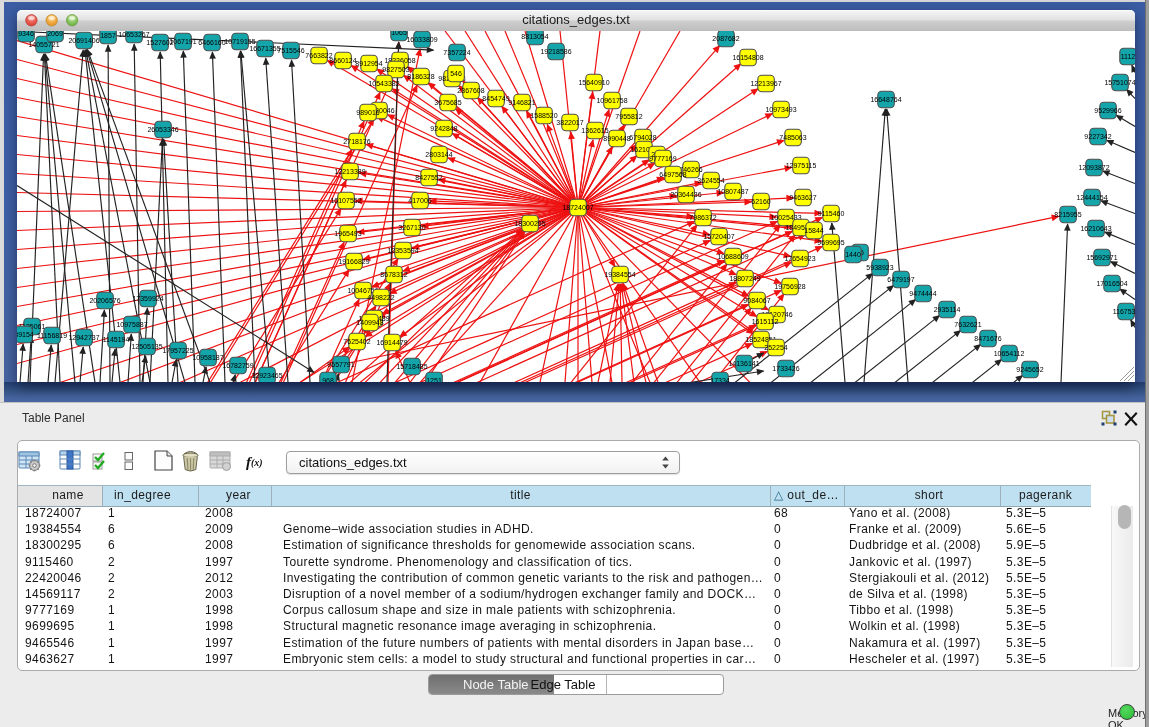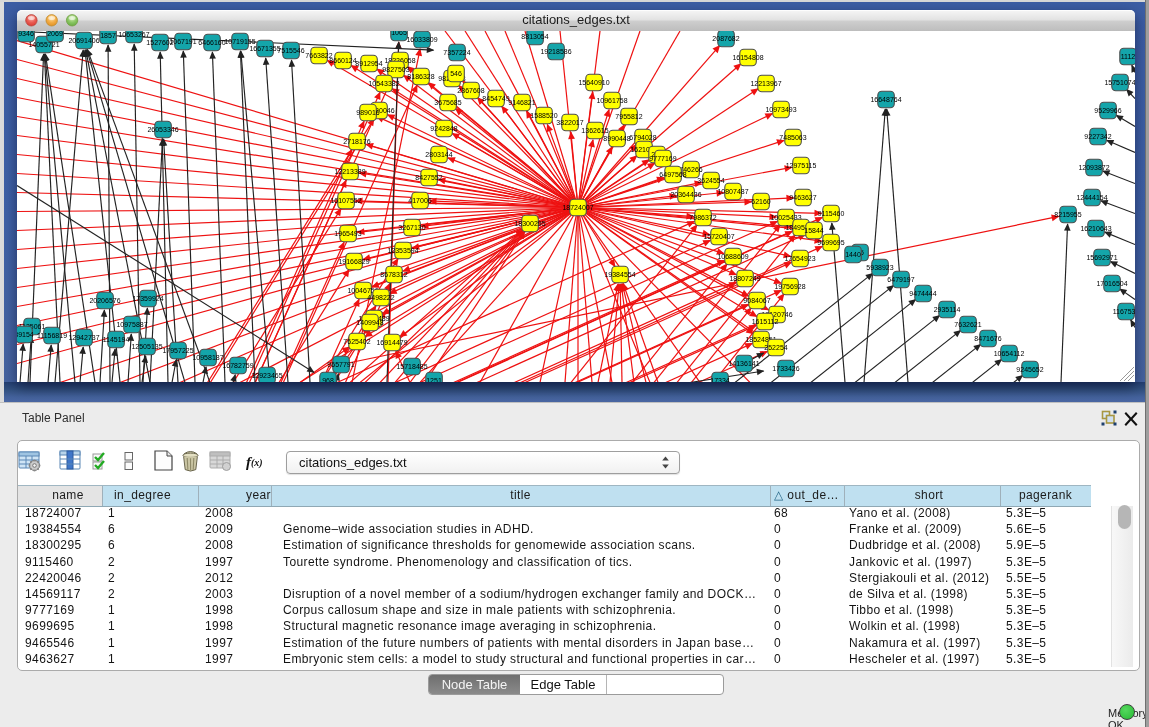--- a/index.html
+++ b/index.html
@@ -662,21 +662,21 @@
    <div class="abs" style="left:12px;top:0;font-size:13px;line-height:21px;color:#111;">citations_edges.txt</div>
    <svg width="9" height="13" viewBox="0 0 9 13" style="position:absolute;right:9px;top:4px">
      <path d="M4.5,0.5 L7.8,4.6 L1.2,4.6 z" fill="#444"></path>
      <path d="M4.5,12.5 L7.8,8.4 L1.2,8.4 z" fill="#444"></path>
    </svg>
  </div>
 
  <div class="abs" style="left:18px;top:485px;width:1073px;height:20px;background:#bfe0f0;border-top:1px solid #9fb6c2;border-bottom:1px solid #8fa8b4;font-size:12px;color:#1b1b1b;letter-spacing:0.4px;">
    <div class="abs" style="left:0;top:0;width:84px;height:20px;background:#e4e4e4;border-right:1px solid #9fb0ba;text-align:center;line-height:19px;text-indent:16px;">name</div>
    <div class="abs" style="left:84px;top:0;width:96px;height:20px;border-right:1px solid #9fb0ba;text-align:left;line-height:19px;text-indent:12px;">in_degree</div>
-   <div class="abs" style="left:180px;top:0;width:73px;height:20px;border-right:1px solid #9fb0ba;text-align:right;line-height:19px;text-indent:8px;">year</div>
+   <div class="abs" style="left:180px;top:0;width:73px;height:20px;border-right:1px solid #9fb0ba;text-align:center;line-height:19px;text-indent:8px;">year</div>
    <div class="abs" style="left:253px;top:0;width:499px;height:20px;border-right:1px solid #9fb0ba;text-align:center;line-height:19px;">title</div>
    <div class="abs" style="left:752px;top:0;width:74px;height:20px;border-right:1px solid #9fb0ba;line-height:19px;"><span style="margin-left:4px;color:#2a6a8a;">△</span> out_de…</div>
    <div class="abs" style="left:826px;top:0;width:156px;height:20px;border-right:1px solid #9fb0ba;text-align:center;line-height:19px;text-indent:14px;">short</div>
    <div class="abs" style="left:982px;top:0;width:91px;height:20px;text-align:center;line-height:19px;">pagerank</div>
  </div>
 
  <style>
   .trow{position:absolute;left:0;top:0;width:1100px;height:16.2px;font-size:12px;color:#141414;letter-spacing:0.4px;}
   .trow span{position:absolute;top:0;line-height:16.2px;white-space:nowrap;}
  </style>
@@ -712,20 +712,21 @@
     <span style="left:205px">1997</span>
     <span style="left:283px">Tourette syndrome. Phenomenology and classification of tics.</span>
     <span style="left:774px">0</span>
     <span style="left:849px">Jankovic et al. (1997)</span>
     <span style="left:1006px">5.3E–5</span>
   </div>
 <div class="trow" style="top:569.8px">
     <span style="left:25px">22420046</span>
     <span style="left:108px">2</span>
     <span style="left:205px">2012</span>
+    <span style="left:283px">Investigating the contribution of common genetic variants to the risk and pathogen…</span>
     <span style="left:774px">0</span>
     <span style="left:849px">Stergiakouli et al. (2012)</span>
     <span style="left:1006px">5.5E–5</span>
   </div>
 <div class="trow" style="top:586.0px">
     <span style="left:25px">14569117</span>
     <span style="left:108px">2</span>
     <span style="left:205px">2003</span>
     <span style="left:283px">Disruption of a novel member of a sodium/hydrogen exchanger family and DOCK…</span>
     <span style="left:774px">0</span>
@@ -766,21 +767,21 @@
     <span style="left:283px">Embryonic stem cells: a model to study structural and functional properties in car…</span>
     <span style="left:774px">0</span>
     <span style="left:849px">Hescheler et al. (1997)</span>
     <span style="left:1006px">5.3E–5</span>
   </div>
 
  <div class="abs" style="left:1111px;top:506px;width:21px;height:161px;background:linear-gradient(90deg,#f8f8f8,#ebebeb);border-left:1px solid #e2e2e2;"></div>
  <div class="abs" style="left:1118px;top:505px;width:13px;height:24px;background:#b6b6b6;border-radius:7px;"></div>
 
  <div class="abs" style="left:428px;top:674px;width:294px;height:19px;border:1px solid #9b9b9b;border-radius:4px;background:#ffffff;font-size:13px;overflow:hidden;">
-   <div class="abs" style="left:0;top:0;width:91px;height:19px;background:linear-gradient(180deg,#6f6f6f,#8a8a8a);color:#f4f4f4;text-align:center;line-height:19px;font-weight:normal;">Node Table</div>
+   <div class="abs" style="left:0;top:0;width:91px;height:19px;background:linear-gradient(180deg,#6f6f6f,#8a8a8a);color:#f4f4f4;text-align:left;line-height:19px;font-weight:normal;padding-left:34px;">Node Table</div>
    <div class="abs" style="left:91px;top:0;width:86px;height:19px;color:#111;text-align:center;line-height:19px;">Edge Table</div>
    <div class="abs" style="left:177px;top:0;width:1px;height:19px;background:#b5b5b5;"></div>
    <div class="abs" style="left:178px;top:0;width:116px;height:19px;color:#111;text-align:center;line-height:19px;margin-top:40px;">Network Table</div>
  </div>
 
  <div class="abs" style="left:1108px;top:707px;font-size:11px;color:#222;">Memory: OK</div>
  <div class="abs" style="left:1119px;top:704px;width:14px;height:14px;border-radius:50%;background:radial-gradient(circle at 40% 35%,#55d95e,#28b934);border:1px solid #3f3f3f;"></div>
 
  <div class="abs" style="left:1145px;top:0;width:1px;height:727px;background:#6f6f6f;"></div>
  <div class="abs" style="left:1146px;top:0;width:3px;height:727px;background:#9e9e9e;"></div>

